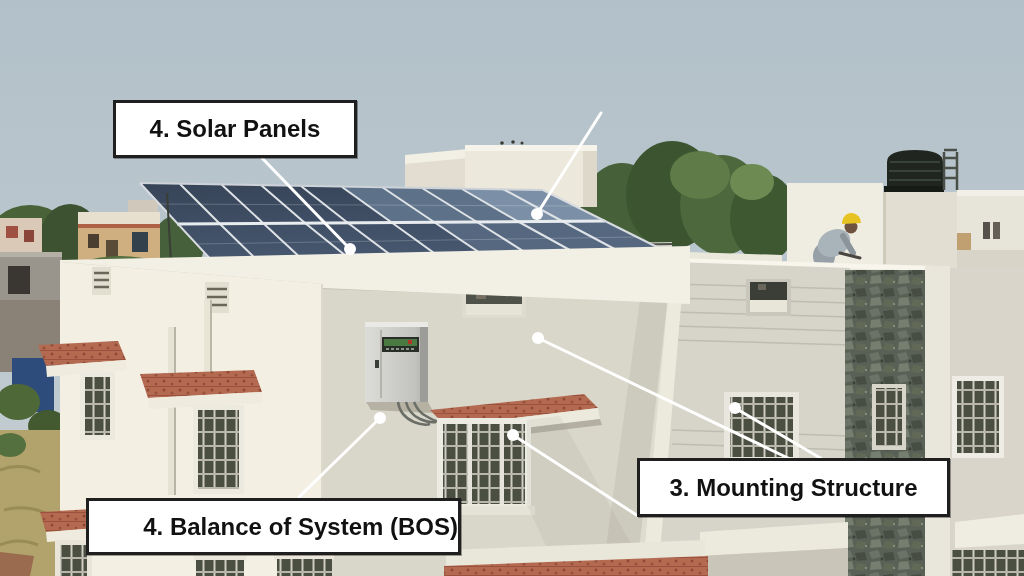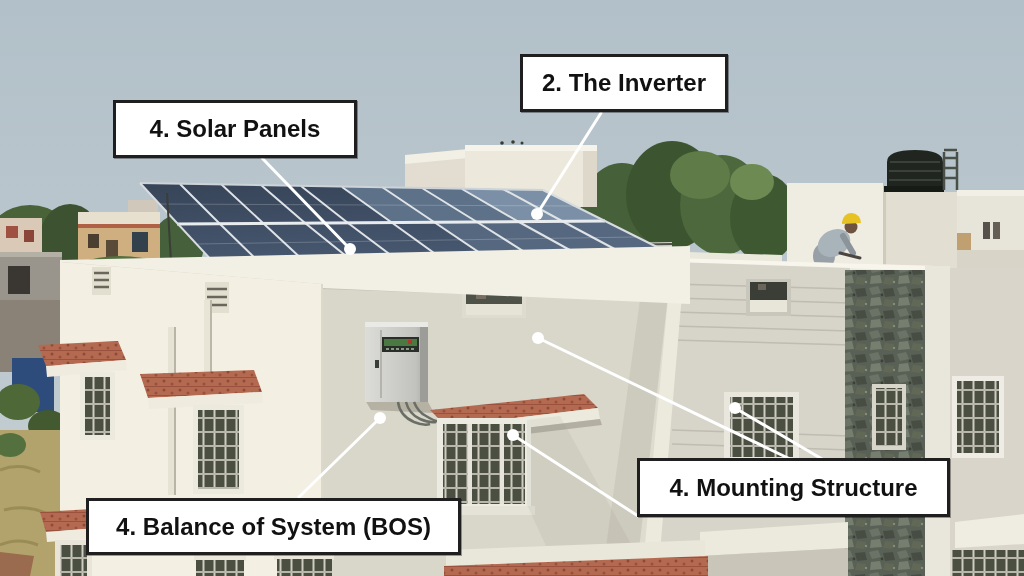--- a/index.html
+++ b/index.html
@@ -6,21 +6,21 @@
   #stage{position:relative;width:1024px;height:576px;overflow:hidden;
          font-family:"Liberation Sans",sans-serif;background:#b7c4cc;}
   #scene{position:absolute;left:0;top:0;width:1024px;height:576px;display:block;}
   .callout{position:absolute;display:flex;align-items:center;justify-content:center;
            background:#ffffff;border:3px solid #1f1f1f;box-sizing:border-box;
            font-weight:bold;font-size:24px;color:#111;white-space:nowrap;
            box-shadow:1px 1px 0 rgba(0,0,0,.35);z-index:5;}
   #callout-1{left:113px;top:100px;width:244px;height:58px;}
   #callout-2{left:520px;top:54px;width:208px;height:58px;}
   #callout-3{left:637px;top:458px;width:313px;height:59px;}
-  #callout-4{left:86px;top:498px;width:375px;height:57px;}
+  #callout-4{left:86px;top:498px;width:375px;height:57px;justify-content:flex-end;}
 </style>
 </head>
 <body>
 
 <div id="stage">
 
 <svg id="scene" viewBox="0 0 1024 576" aria-hidden="true">
   <defs>
     <linearGradient id="skyg" x1="0" y1="0" x2="0" y2="1">
       <stop offset="0" stop-color="#b2c0c9"></stop>
@@ -316,22 +316,19 @@
     <circle cx="538" cy="338" r="6"></circle>
     <circle cx="735" cy="408" r="6"></circle>
     <circle cx="513" cy="435" r="6"></circle>
     <circle cx="380" cy="418" r="6"></circle>
   </g>
 </svg>
 
   <div class="callout" id="callout-1">
     <span>4. Solar Panels</span>
   </div>
-  <div class="callout" id="callout-2">
-    <span>2. The Inverter</span>
-  </div>
   <div class="callout" id="callout-3">
-    <span>4. Mounting Structure</span>
+    <span>3. Mounting Structure</span>
   </div>
   <div class="callout" id="callout-4">
     <span>4. Balance of System (BOS)</span>
   </div>
 </div>
 
 </body></html>

